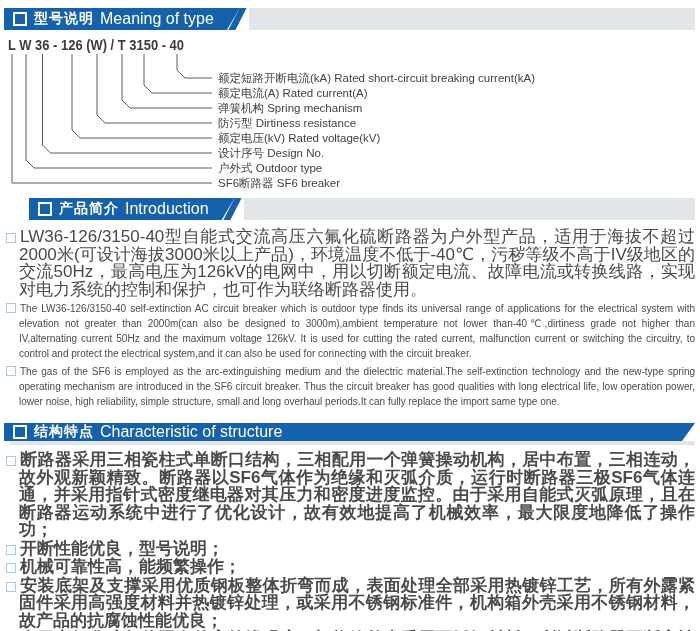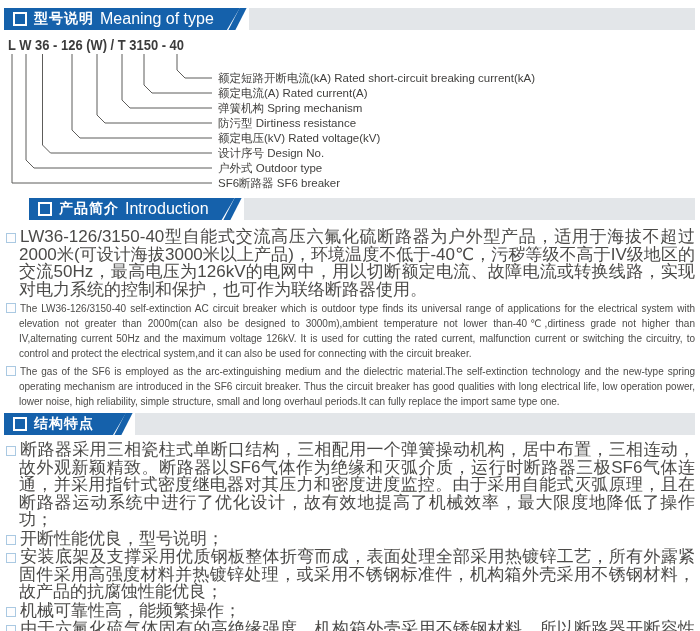--- a/index.html
+++ b/index.html
@@ -20,41 +20,41 @@
     display:inline-block; flex:0 0 auto;
   }
   .banner-zh { font-size:14px; font-weight:bold; letter-spacing:1px; margin-right:6px; }
   .banner-en { font-size:16px; font-weight:normal; }
   .banner-slash {
     width:7px; background:#1561ab; transform:skewX(-27deg);
     margin:0 2px 0 -6px; flex:0 0 auto;
   }
   .banner-gray { flex:1 1 auto; background:#e3e6e9; margin-left:6px; }
   .b2 { margin-top:4px;padding-left:25px; }
-  .b3 { margin-top:4px; }
+  .b3 { margin-top:14px;flex-direction:column; }
   
   .type-diagram { display:block; margin:6px 0 0 0; }
   .type-diagram .code { font:bold 14.5px "Liberation Sans",sans-serif; fill:#3c3c3c; }
   .type-diagram .lbl  { font:11.5px "Liberation Sans",sans-serif; fill:#403f3d; }
   .type-diagram polyline { fill:none; stroke:#5d5c5a; stroke-width:1; }
   
   .textblock { margin:8px 5px 0 6px; }
   .para {
     margin:0 0 3px 0; text-align:justify;
     padding-left:13px; text-indent:-13px;
   }
   .para:last-child { margin-bottom:4px; }
   .zh { font-size:17px; line-height:17.5px; }
   .en { font-size:10px;  line-height:15px; }
   .bullet-sq {
     display:inline-block; width:8px; height:8px; margin-right:4px;
     border:1px solid #aac9e2; background:#fdfdfe; vertical-align:-1px;
   }
   .structblock { margin-top:6px; }
-  .structblock .para { margin-bottom:1px; }
+  .structblock .para { margin-bottom:1px;font-weight:bold; }
 </style>
 </head>
 <body>
 
 <div class="page">
 
   <div class="banner">
     <div class="banner-main">
       <span class="banner-square"></span>
       <span class="banner-zh">型号说明</span>
@@ -99,26 +99,27 @@
   <div class="textblock">
     <p class="para zh"><span class="bullet-sq"></span><span>LW36-126/3150-40型自能式交流高压六氟化硫断路器为户外型产品，适用于海拔不超过2000米(可设计海拔3000米以上产品)，环境温度不低于-40℃，污秽等级不高于IV级地区的交流50Hz，最高电压为126kV的电网中，用以切断额定电流、故障电流或转换线路，实现对电力系统的控制和保护，也可作为联络断路器使用。</span></p>
     <p class="para en"><span class="bullet-sq"></span><span>The LW36-126/3150-40 self-extinction AC circuit breaker which is outdoor type finds its universal range of applications for the electrical system with elevation not greater than 2000m(can also be designed to 3000m),ambient temperature not lower than-40℃,dirtiness grade not higher than IV,alternating current 50Hz and the maximum voltage 126kV. It is used for cutting the rated current, malfunction current or switching the circuitry, to control and protect the electrical system,and it can also be used for connecting with the circuit breaker.</span></p>
     <p class="para en"><span class="bullet-sq"></span><span>The gas of the SF6 is employed as the arc-extinguishing medium and the dielectric material.The self-extinction technology and the new-type spring operating mechanism are introduced in the SF6 circuit breaker. Thus the circuit breaker has good qualities with long electrical life, low operation power, lower noise, high reliability, simple structure, small and long overhaul periods.It can fully replace the import same type one.</span></p>
   </div>
 
   <div class="banner b3">
     <div class="banner-main">
       <span class="banner-square"></span>
       <span class="banner-zh">结构特点</span>
+      <span class="banner-en">Characteristic of structure</span>
     </div>
     <div class="banner-slash"></div>
     <div class="banner-gray"></div>
   </div>
 
   <div class="textblock structblock">
     <p class="para zh"><span class="bullet-sq"></span><span>断路器采用三相瓷柱式单断口结构，三相配用一个弹簧操动机构，居中布置，三相连动，故外观新颖精致。断路器以SF6气体作为绝缘和灭弧介质，运行时断路器三极SF6气体连通，并采用指针式密度继电器对其压力和密度进度监控。由于采用自能式灭弧原理，且在断路器运动系统中进行了优化设计，故有效地提高了机械效率，最大限度地降低了操作功；</span></p>
     <p class="para zh"><span class="bullet-sq"></span><span>开断性能优良，型号说明；</span></p>
+    <p class="para zh"><span class="bullet-sq"></span><span>机械可靠性高，能频繁操作；</span></p>
     <p class="para zh"><span class="bullet-sq"></span><span>安装底架及支撑采用优质钢板整体折弯而成，表面处理全部采用热镀锌工艺，所有外露紧固件采用高强度材料并热镀锌处理，或采用不锈钢标准件，机构箱外壳采用不锈钢材料，故产品的抗腐蚀性能优良；</span></p>
-    <p class="para zh"><span class="bullet-sq"></span><span>机械可靠性高，能频繁操作；</span></p>
     <p class="para zh"><span class="bullet-sq"></span><span>由于六氟化硫气体固有的高绝缘强度，机构箱外壳采用不锈钢材料，所以断路器开断容性电流无重燃；</span></p>
   </div>
 
 </div>
 
 </body></html>

